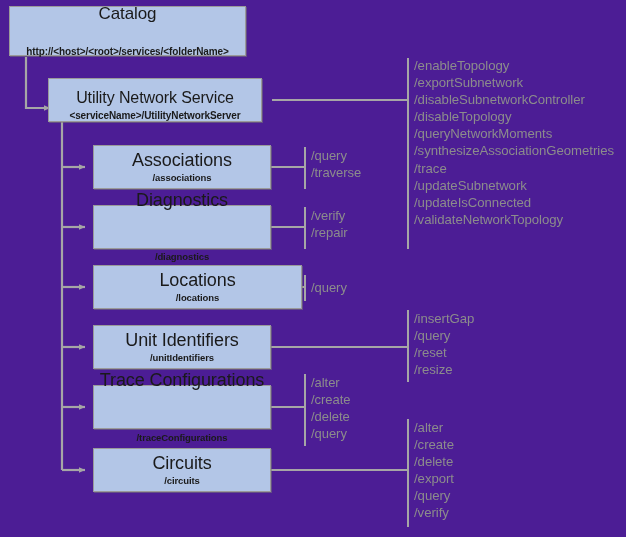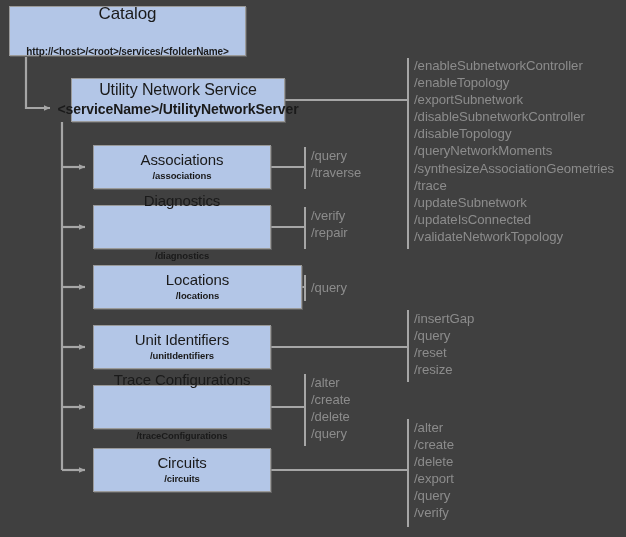--- a/index.html
+++ b/index.html
@@ -9,21 +9,21 @@
     background: #ffffff;
   }
   body {
     font-family: "Liberation Sans", sans-serif;
     -webkit-font-smoothing: antialiased;
   }
   #diagram {
     position: relative;
     width: 626px;
     height: 537px;
-    background: #404040;
+    background: #4c1d95;
     overflow: hidden;
   }
   
   #wires {
     position: absolute;
     left: 0;
     top: 0;
     width: 626px;
     height: 537px;
     pointer-events: none;
@@ -53,22 +53,22 @@
     font-size: 9.5px;
     line-height: 1.1;
     margin-top: 3px;
     font-weight: 700;
     letter-spacing: -0.1px;
     white-space: nowrap;
   }
   #node-catalog .title { font-size: 17px; }
   #node-catalog .sub { font-size: 10px; margin-top: 24px; }
   #node-uns .title { font-size: 16px; }
-  #node-uns .sub { font-size: 14px; }
-  .node.child .title { font-size: 15px; }
+  #node-uns .sub { font-size: 10px; }
+  .node.child .title { font-size: 18px; }
   .node.child .sub { font-size: 9.5px; }
 
   
   .ops {
     position: absolute;
     color: #8c8c8c;
     font-size: 13.2px;
     line-height: 17.1px;
     white-space: nowrap;
     letter-spacing: -0.05px;
@@ -124,21 +124,21 @@
       <line x1="305" y1="374" x2="305" y2="446"></line>
       <line x1="408" y1="419" x2="408" y2="527"></line>
     </g>
   </svg>
 
   <div class="node" id="node-catalog" style="left:9px; top:6px; width:237px; height:50px;">
     <div class="title">Catalog</div>
     <div class="sub">http://&lt;host&gt;/&lt;root&gt;/services/&lt;folderName&gt;</div>
   </div>
 
-  <div class="node" id="node-uns" style="left:71px; top:78px; width:214px; height:44px;">
+  <div class="node" id="node-uns" style="left:48px; top:78px; width:214px; height:44px;justify-content:flex-end;">
     <div class="title">Utility Network Service</div>
     <div class="sub">&lt;serviceName&gt;/UtilityNetworkServer</div>
   </div>
 
   <div class="node child" id="node-associations" style="left:93px; top:145px; width:178px; height:44px;">
     <div class="title">Associations</div>
     <div class="sub">/associations</div>
   </div>
 
   <div class="node child" id="node-diagnostics" style="left:93px; top:205px; width:178px; height:44px;gap:39px;">
@@ -160,21 +160,20 @@
     <div class="title">Trace Configurations</div>
     <div class="sub">/traceConfigurations</div>
   </div>
 
   <div class="node child" id="node-circuits" style="left:93px; top:448px; width:178px; height:44px;">
     <div class="title">Circuits</div>
     <div class="sub">/circuits</div>
   </div>
 
   <div class="ops" id="ops-service" style="left:414px; top:57px;">
-      <span class="op">/enableSubnetworkController</span>
       <span class="op">/enableTopology</span>
       <span class="op">/exportSubnetwork</span>
       <span class="op">/disableSubnetworkController</span>
       <span class="op">/disableTopology</span>
       <span class="op">/queryNetworkMoments</span>
       <span class="op">/synthesizeAssociationGeometries</span>
       <span class="op">/trace</span>
       <span class="op">/updateSubnetwork</span>
       <span class="op">/updateIsConnected</span>
       <span class="op">/validateNetworkTopology</span>

